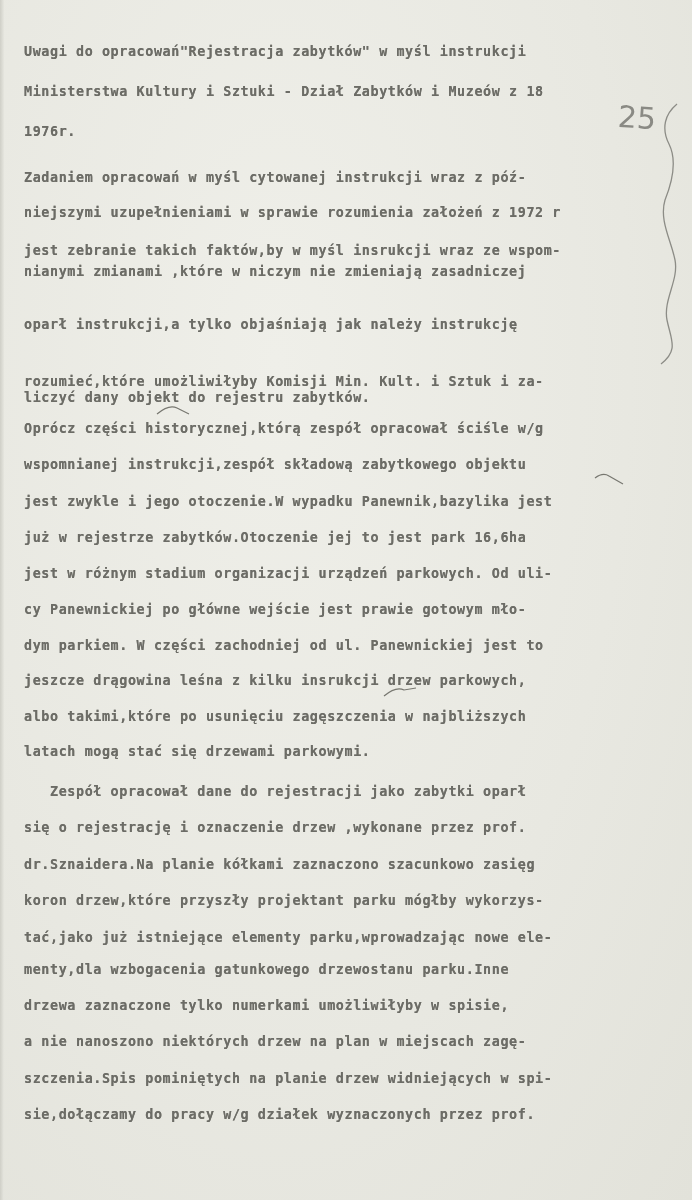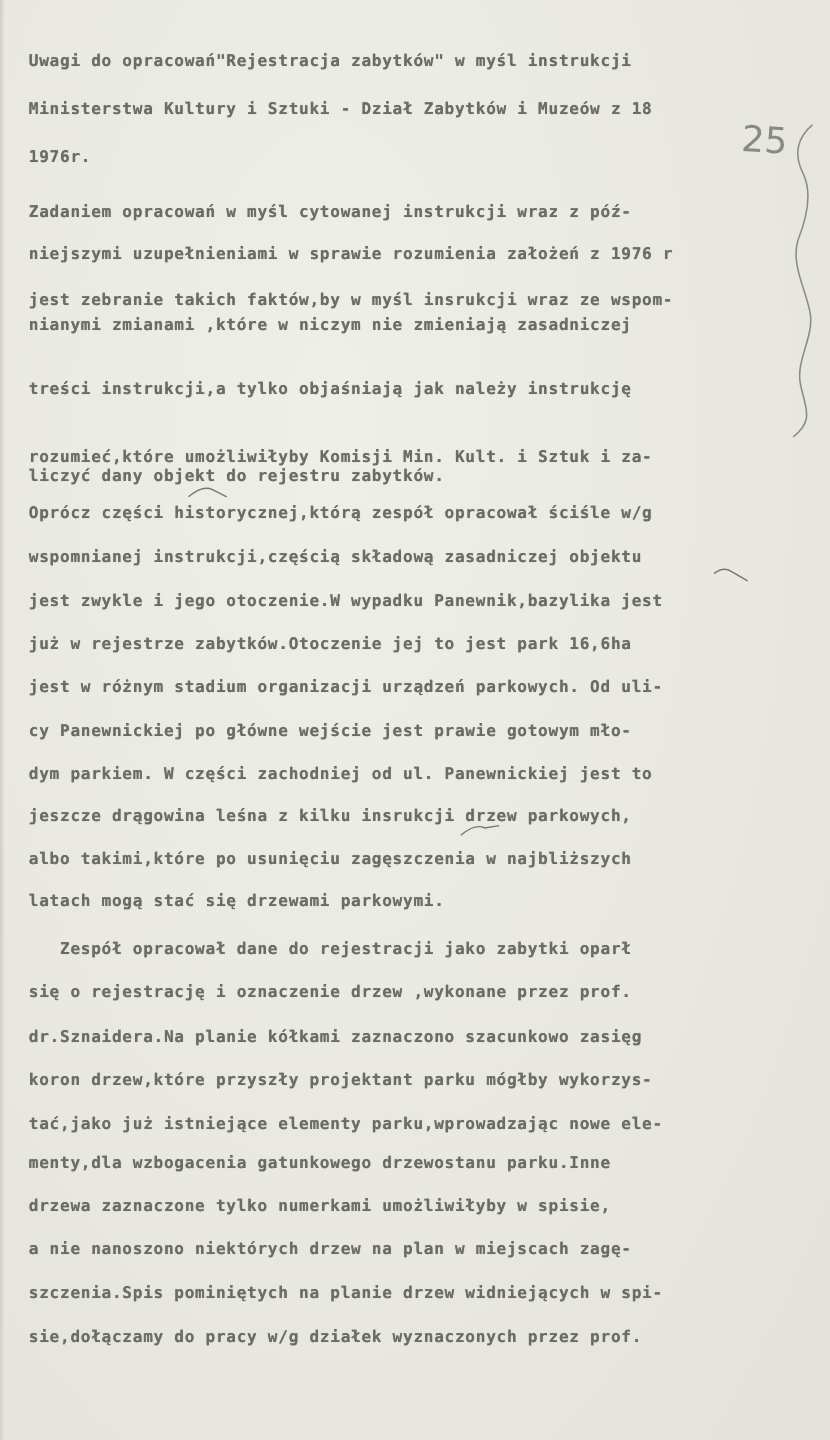--- a/index.html
+++ b/index.html
@@ -34,29 +34,29 @@
 <body>
 
 <div class="page">
   <div class="edge-left"></div>
 
   <div class="line" style="top:44px">Uwagi do opracowań"Rejestracja zabytków" w myśl instrukcji</div>
   <div class="line" style="top:84px">Ministerstwa Kultury i Sztuki - Dział Zabytków i Muzeów z 18</div>
   <div class="line" style="top:124px">1976r.</div>
 
   <div class="line" style="top:170px">Zadaniem opracowań w myśl cytowanej instrukcji wraz z póź-</div>
-  <div class="line" style="top:205px">niejszymi uzupełnieniami w sprawie rozumienia założeń z 1976 r</div>
+  <div class="line" style="top:205px">niejszymi uzupełnieniami w sprawie rozumienia założeń z 1972 r</div>
   <div class="line" style="top:243px">jest zebranie takich faktów,by w myśl insrukcji wraz ze wspom-</div>
   <div class="line" style="top:264px">nianymi zmianami ,które w niczym nie zmieniają zasadniczej</div>
-  <div class="line" style="top:317px">treści instrukcji,a tylko objaśniają jak należy instrukcję</div>
+  <div class="line" style="top:317px">oparł instrukcji,a tylko objaśniają jak należy instrukcję</div>
   <div class="line" style="top:374px">rozumieć,które umożliwiłyby Komisji Min. Kult. i Sztuk i za-</div>
   <div class="line" style="top:390px">liczyć dany objekt do rejestru zabytków.</div>
 
   <div class="line" style="top:421px">Oprócz części historycznej,którą zespół opracował ściśle w/g</div>
-  <div class="line" style="top:457px">wspomnianej instrukcji,częścią składową zasadniczej objektu</div>
+  <div class="line" style="top:457px">wspomnianej instrukcji,zespół składową zabytkowego objektu</div>
   <div class="line" style="top:494px">jest zwykle i jego otoczenie.W wypadku Panewnik,bazylika jest</div>
   <div class="line" style="top:530px">już w rejestrze zabytków.Otoczenie jej to jest park 16,6ha</div>
   <div class="line" style="top:566px">jest w różnym stadium organizacji urządzeń parkowych. Od uli-</div>
   <div class="line" style="top:602px">cy Panewnickiej po główne wejście jest prawie gotowym mło-</div>
   <div class="line" style="top:638px">dym parkiem. W części zachodniej od ul. Panewnickiej jest to</div>
   <div class="line" style="top:673px">jeszcze drągowina leśna z kilku insrukcji drzew parkowych,</div>
   <div class="line" style="top:709px">albo takimi,które po usunięciu zagęszczenia w najbliższych</div>
   <div class="line" style="top:744px">latach mogą stać się drzewami parkowymi.</div>
 
   <div class="line" style="top:784px">   Zespół opracował dane do rejestracji jako zabytki oparł</div>

